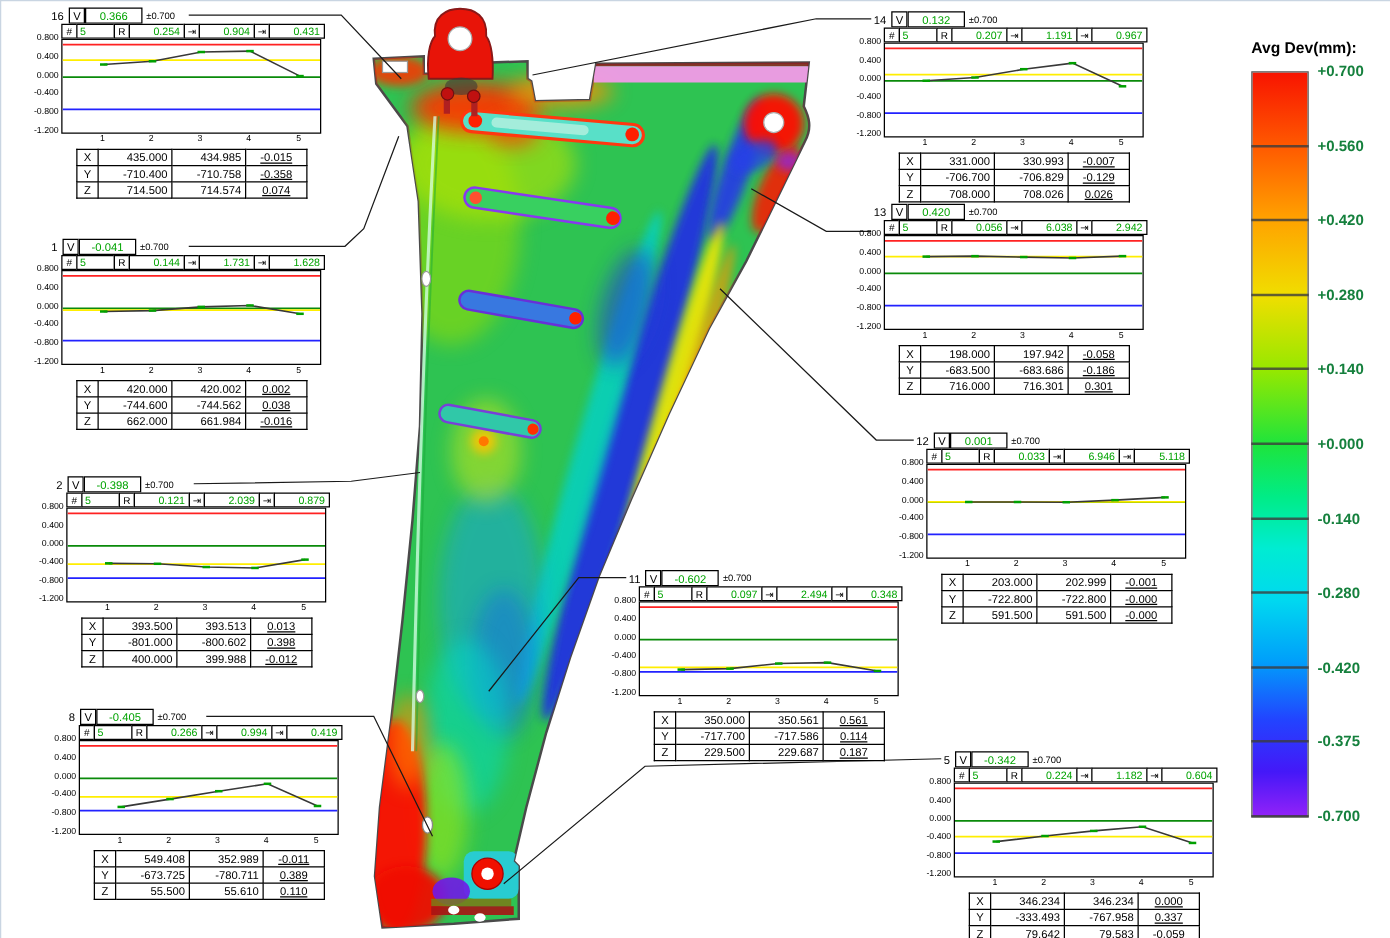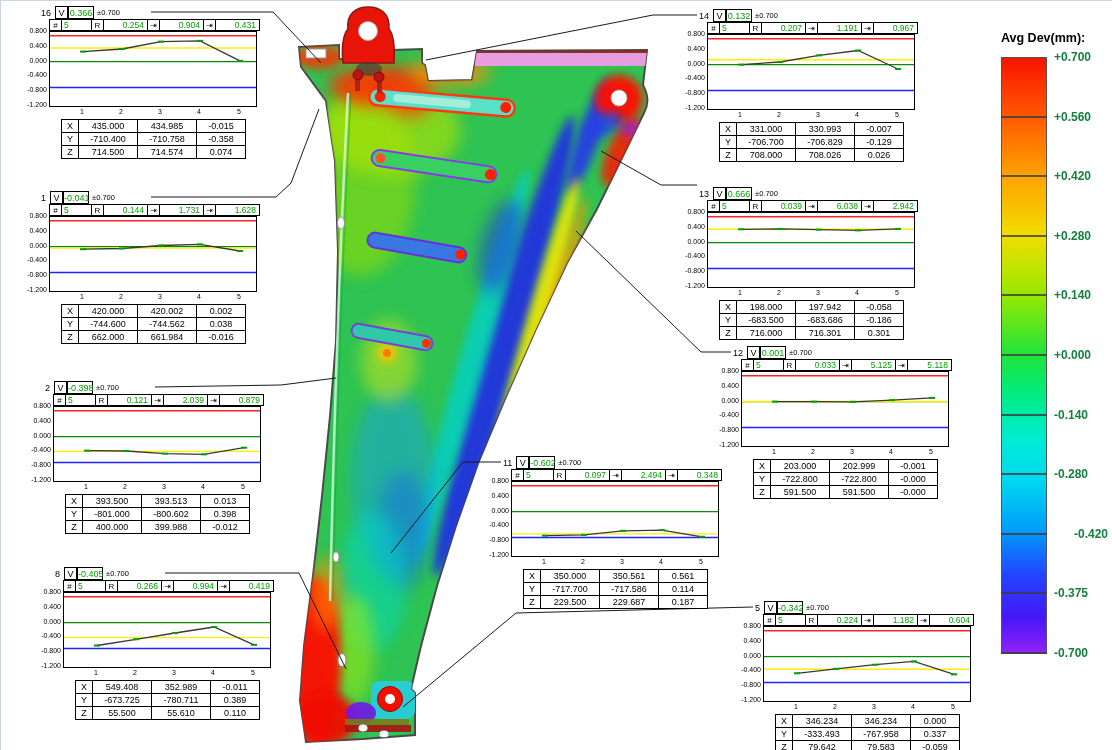--- a/index.html
+++ b/index.html
@@ -7,36 +7,36 @@
           overflow:hidden;font-family:"Liberation Sans","DejaVu Sans",sans-serif;}
   svg#part,svg#leaders{position:absolute;left:0;top:0;}
   #leaders{pointer-events:none;}
   
   .callout{position:absolute;width:250px;height:152px;}
   .hdr{position:absolute;left:20px;top:0;display:flex;align-items:flex-end;height:13px;
        font-size:9px;line-height:12px;white-space:nowrap;}
   .hdr .num{padding-right:4px;color:#000;}
   .vlab,.vval{border:1px solid #000;background:#fff;box-sizing:border-box;height:13px;text-align:center;}
   .vlab{width:13px;}
-  .vval{width:26px;color:#00a300;}
+  .vval{width:46px;color:#00a300;}
   .tol{font-size:7.5px;padding-left:3px;line-height:13px;}
   .statrow{position:absolute;left:28px;top:13px;display:flex;height:12px;font-size:8.5px;line-height:11px;}
   .statrow .c{border:1px solid #000;background:#fff;margin-left:-1px;box-sizing:border-box;height:12px;}
   .statrow .c:first-child{margin-left:0;}
   .ic{width:13px;text-align:center;font-size:8px;color:#000;}
   .cnt{width:31px;color:#00a300;padding-left:2px;}
   .sv{width:45px;color:#00a300;text-align:right;padding-right:3px;}
   svg.chart{position:absolute;left:28px;top:25px;background:#fff;border:1px solid #000;}
   .yl{position:absolute;left:0;width:26px;text-align:right;font-size:7px;color:#000;}
   .xl{position:absolute;top:102px;font-size:7px;color:#000;}
   table.coords{position:absolute;left:40px;top:113px;border-collapse:collapse;font-size:9px;background:#fff;}
   table.coords td{border:1px solid #000;height:12px;padding:0 3px;text-align:center;white-space:nowrap;}
   table.coords td.axl{width:10px;}
-  table.coords td.nom,table.coords td.act{min-width:52px;}
-  table.coords td.dev{min-width:42px;}
+  table.coords td.nom,table.coords td.act{min-width:52px;text-align:right;}
+  table.coords td.dev{min-width:42px;text-decoration:underline;}
   
   #colorbar{position:absolute;left:1000px;top:30px;width:112px;height:660px;}
   .cb-title{font-size:12.5px;font-weight:bold;white-space:nowrap;color:#000;}
   .cb-bar{position:absolute;left:0;top:26px;width:46px;height:597px;border:1px solid #555;box-sizing:border-box;}
   .cb-tick{position:absolute;left:0;width:46px;height:2px;background:#3c3c3c;opacity:.8;}
   .cb-lab{position:absolute;left:53px;font-size:12px;font-weight:bold;color:#15803d;white-space:nowrap;}
 </style>
 </head>
 <body>
 
@@ -265,32 +265,32 @@
         <span class="yl" style="top: 50.6px;">0.000</span>
         <span class="yl" style="top: 65.4px;">-0.400</span>
         <span class="yl" style="top: 80.2px;">-0.800</span>
         <span class="yl" style="top: 95px;">-1.200</span>
         <span class="xl" style="left: 59px;">1</span>
         <span class="xl" style="left: 98px;">2</span>
         <span class="xl" style="left: 137px;">3</span>
         <span class="xl" style="left: 176px;">4</span>
         <span class="xl" style="left: 216px;">5</span>
       </div>
-      <div class="callout" style="left: 678px; top: 186px;">
+      <div class="callout" style="left: 678px; top: 162px;">
     <div class="hdr">
       <span class="num">13</span>
       <span class="vlab">V</span>
-      <span class="vval">0.666</span>
-      <span class="tol">±0.700</span>
-    </div>
-    <div class="statrow">
-      <span class="c ic">#</span>
-      <span class="c cnt">5</span>
-      <span class="c ic">R</span>
-      <span class="c sv">0.039</span>
+      <span class="vval">0.420</span>
+      <span class="tol">±0.700</span>
+    </div>
+    <div class="statrow">
+      <span class="c ic">#</span>
+      <span class="c cnt">5</span>
+      <span class="c ic">R</span>
+      <span class="c sv">0.056</span>
       <span class="c ic">⇥</span>
       <span class="c sv">6.038</span>
       <span class="c ic">⇥</span>
       <span class="c sv">2.942</span>
     </div>
     <svg class="chart" width="206" height="74">
           <line x1="0" x2="206" y1="3.7000000000000033" y2="3.7000000000000033" stroke="#ff2222" stroke-width="1.4"></line>
           <line x1="0" x2="206" y1="29.6" y2="29.6" stroke="#0a8a0a" stroke-width="1.4"></line>
           <line x1="0" x2="206" y1="55.5" y2="55.5" stroke="#2222ff" stroke-width="1.4"></line>
           <line x1="0" x2="206" y1="16.317000000000004" y2="16.317000000000004" stroke="#ffee00" stroke-width="1.4"></line>
@@ -341,21 +341,21 @@
       <span class="vlab">V</span>
       <span class="vval">0.001</span>
       <span class="tol">±0.700</span>
     </div>
     <div class="statrow">
       <span class="c ic">#</span>
       <span class="c cnt">5</span>
       <span class="c ic">R</span>
       <span class="c sv">0.033</span>
       <span class="c ic">⇥</span>
-      <span class="c sv">5.125</span>
+      <span class="c sv">6.946</span>
       <span class="c ic">⇥</span>
       <span class="c sv">5.118</span>
     </div>
     <svg class="chart" width="206" height="74">
           <line x1="0" x2="206" y1="3.7000000000000033" y2="3.7000000000000033" stroke="#ff2222" stroke-width="1.4"></line>
           <line x1="0" x2="206" y1="29.6" y2="29.6" stroke="#0a8a0a" stroke-width="1.4"></line>
           <line x1="0" x2="206" y1="55.5" y2="55.5" stroke="#2222ff" stroke-width="1.4"></line>
           <line x1="0" x2="206" y1="29.563000000000002" y2="29.563000000000002" stroke="#ffee00" stroke-width="1.4"></line>
           <polyline points="33,29.6 72,29.6 111,29.8 150,28.1 190,25.9" fill="none" stroke="#383838" stroke-width="1.3"></polyline>
           <rect x="30" y="28.6" width="6" height="2" fill="#00a000"></rect>
@@ -727,19 +727,19 @@
       <div class="cb-lab" style="top: 197.8px;">+0.280</div>
       <div class="cb-tick" style="top: 263.4px;"></div>
       <div class="cb-lab" style="top: 257.4px;">+0.140</div>
       <div class="cb-tick" style="top: 323px;"></div>
       <div class="cb-lab" style="top: 317px;">+0.000</div>
       <div class="cb-tick" style="top: 382.6px;"></div>
       <div class="cb-lab" style="top: 376.6px;">-0.140</div>
       <div class="cb-tick" style="top: 442.2px;"></div>
       <div class="cb-lab" style="top: 436.2px;">-0.280</div>
       <div class="cb-tick" style="top: 501.8px;"></div>
-      <div class="cb-lab" style="top: 495.8px; margin-left: 20px;">-0.420</div>
+      <div class="cb-lab" style="top: 495.8px;">-0.420</div>
       <div class="cb-tick" style="top: 561.4px;"></div>
       <div class="cb-lab" style="top: 555.4px;">-0.375</div>
       <div class="cb-tick" style="top: 621px;"></div>
       <div class="cb-lab" style="top: 615px;">-0.700</div>
     </div>
 </div>
 
 </body></html>

